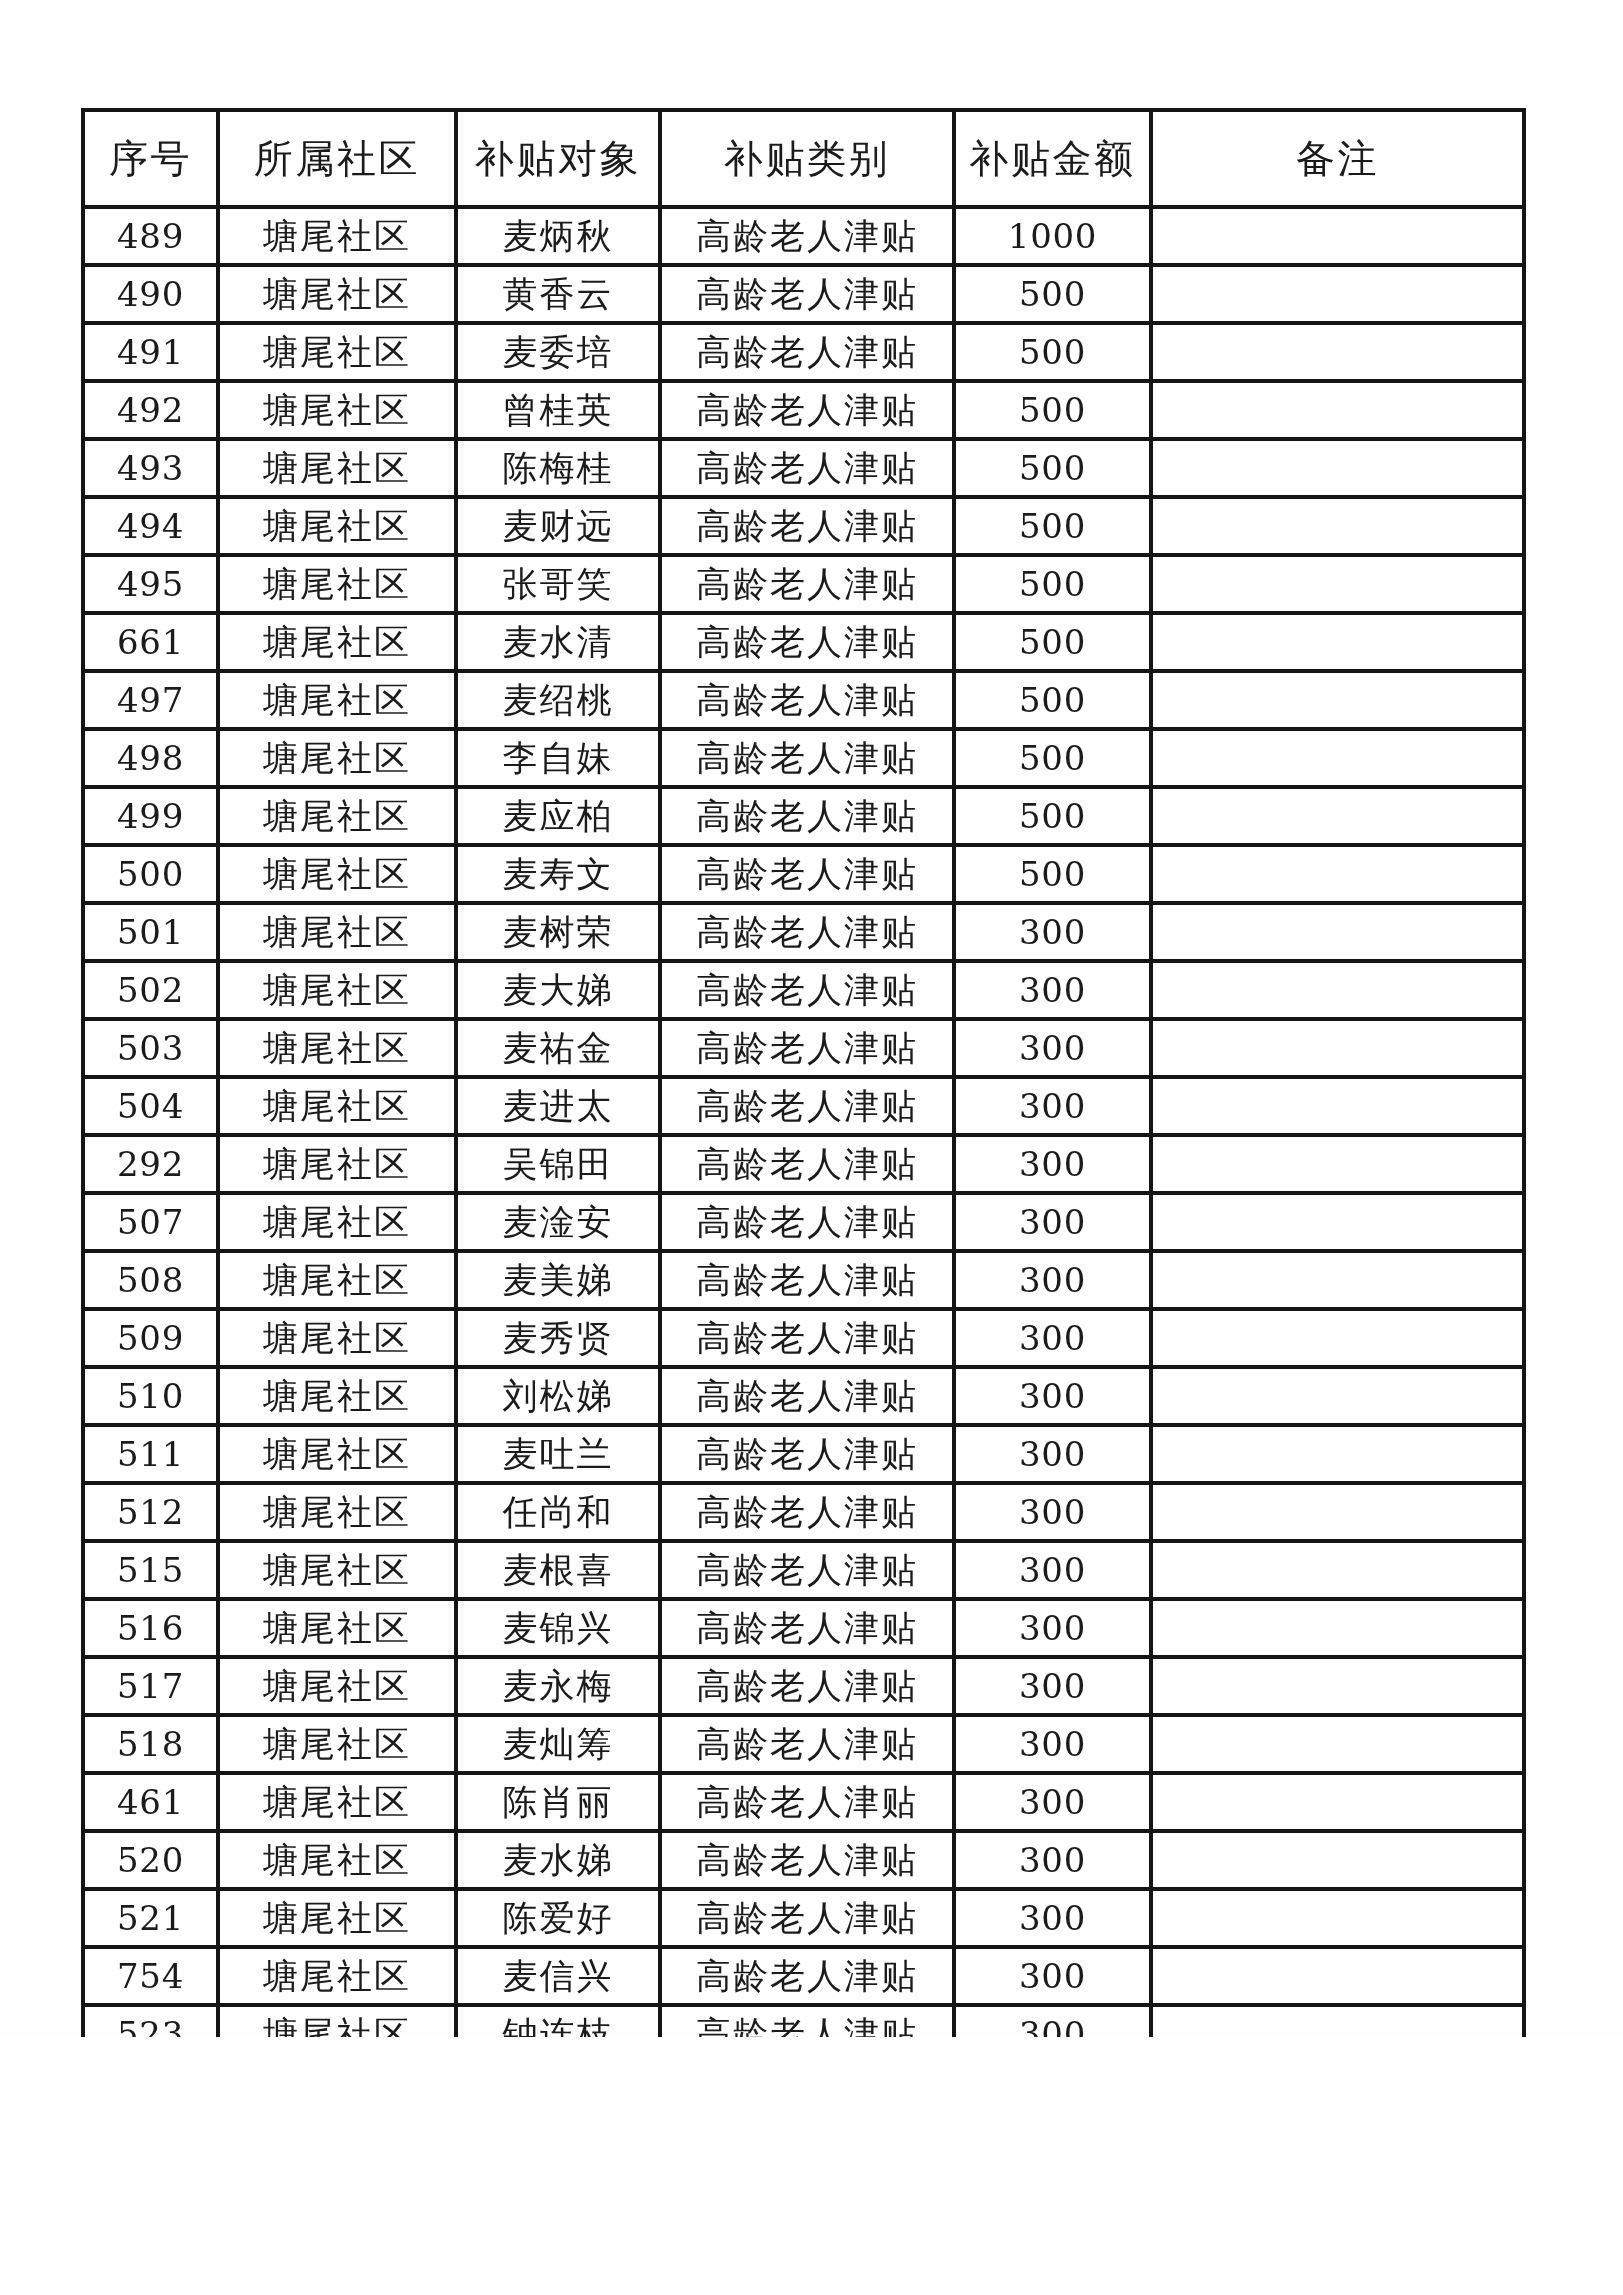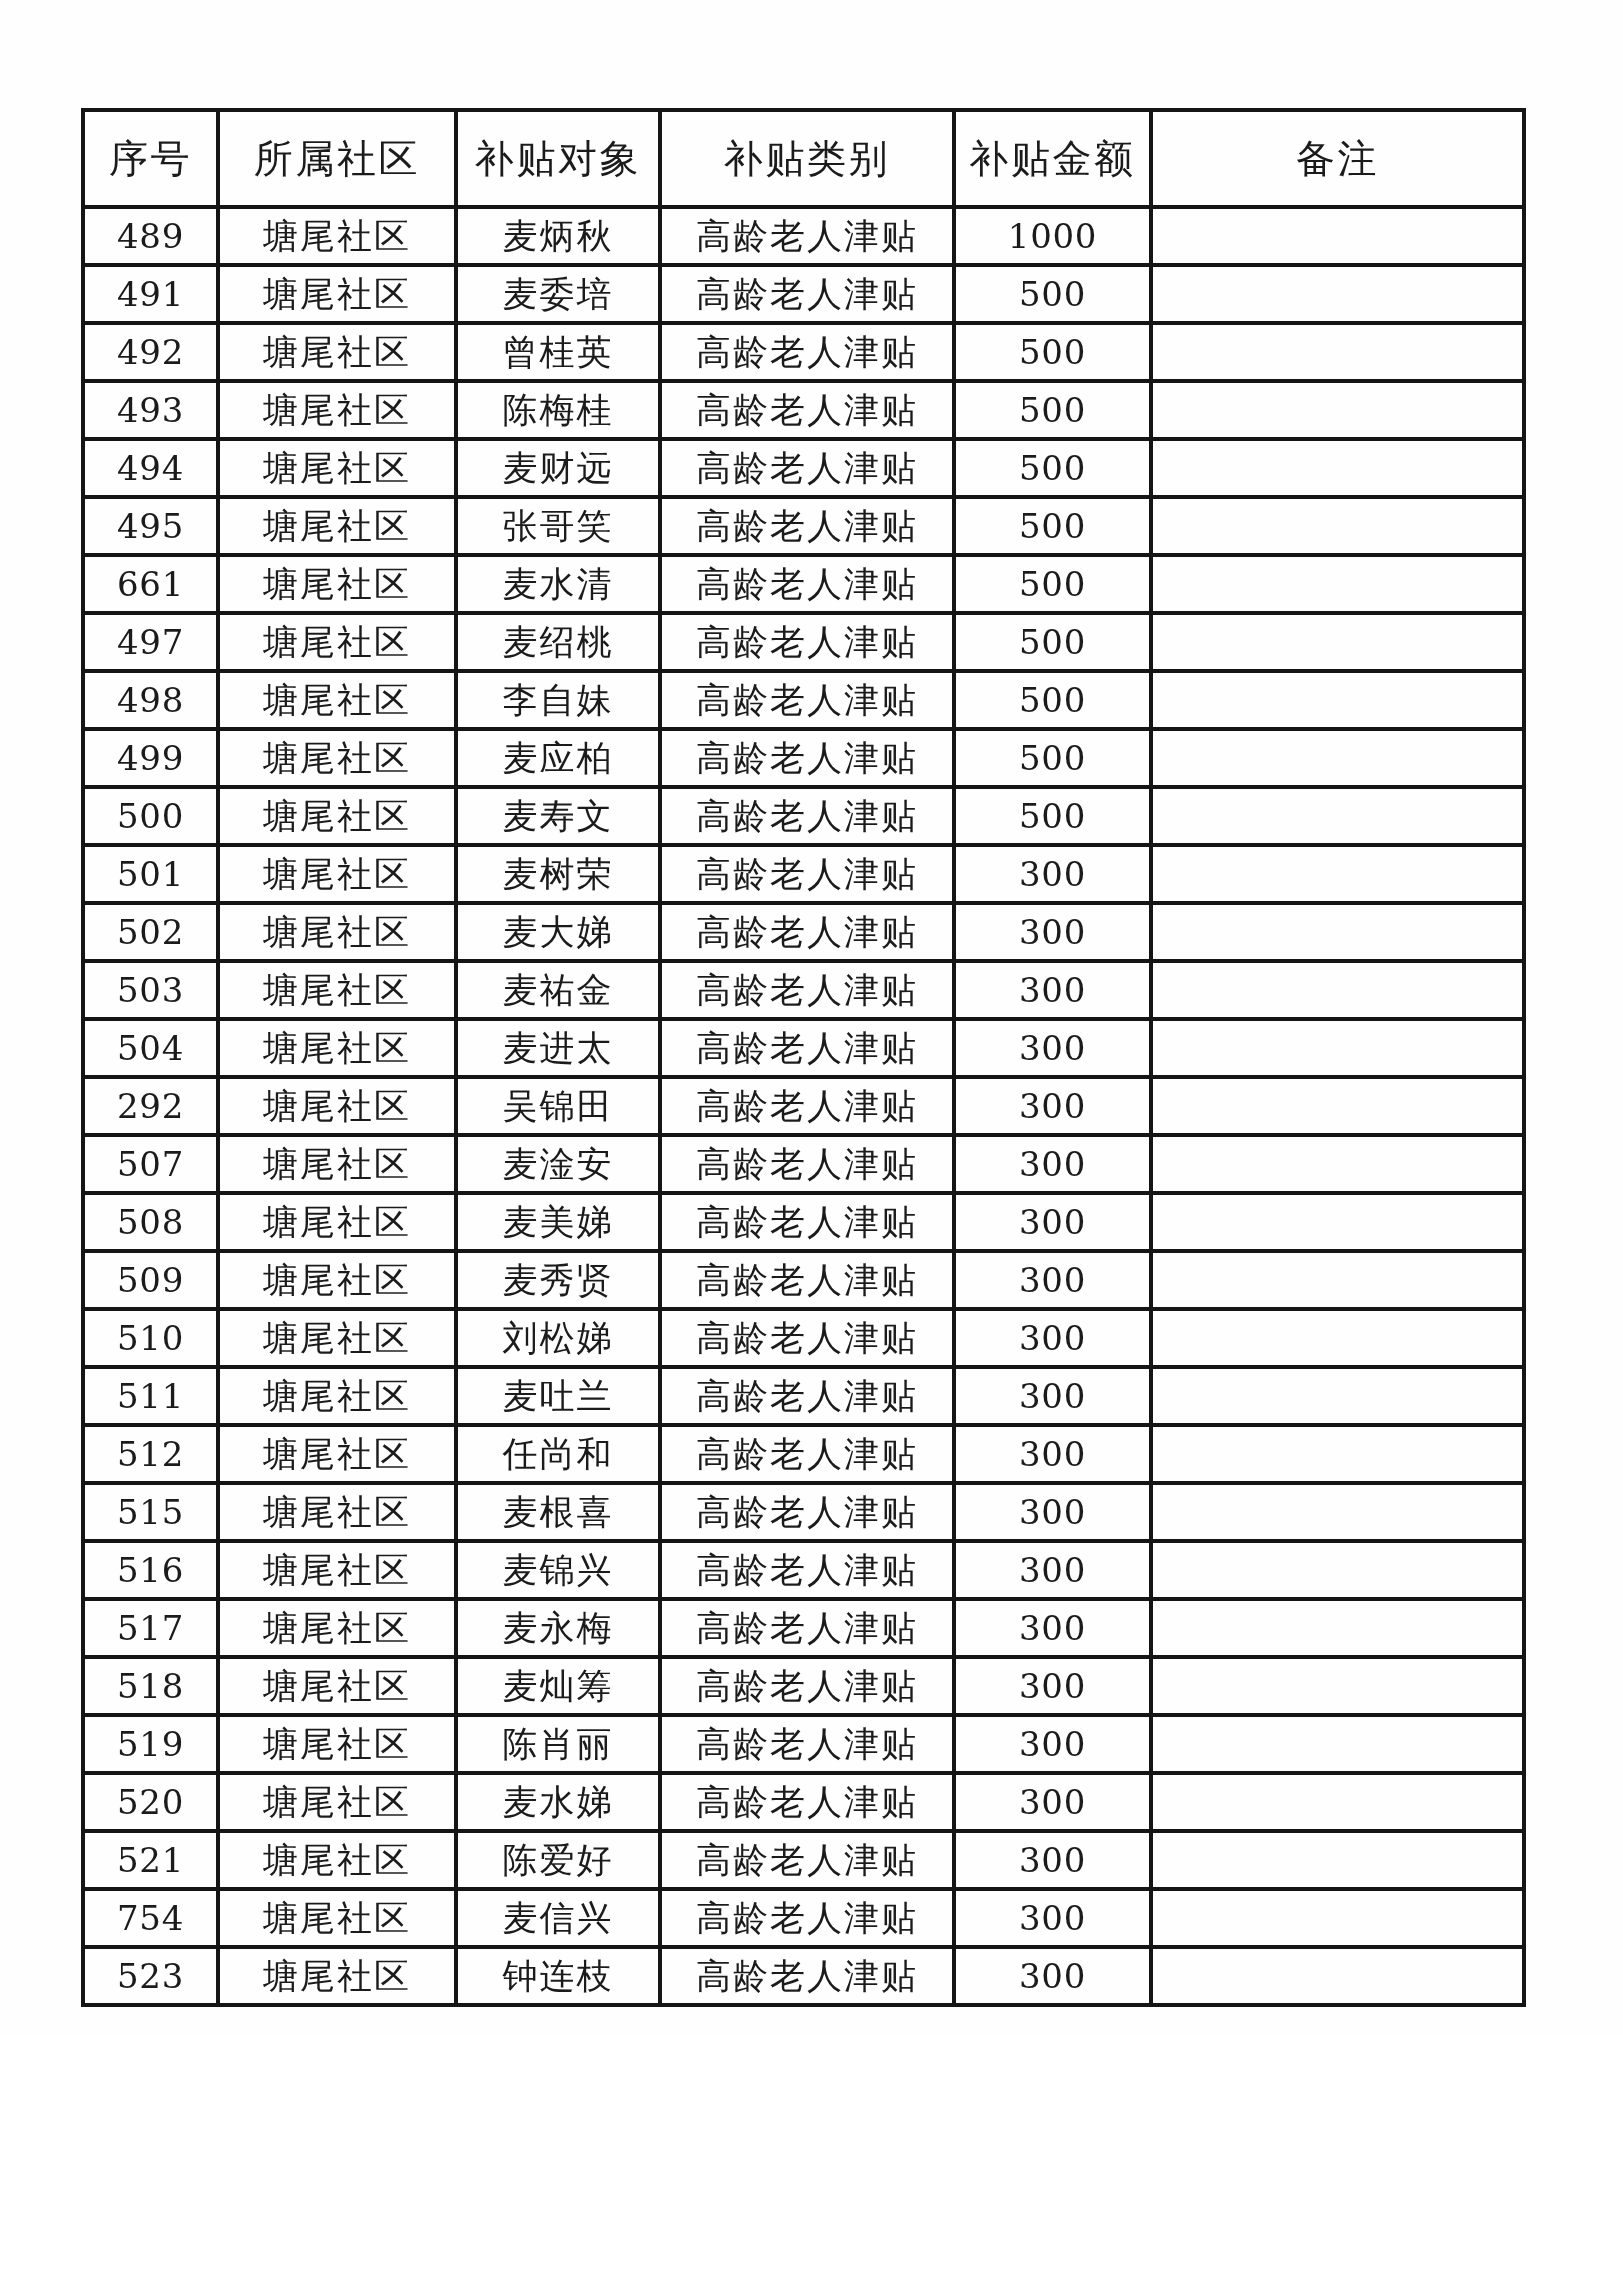--- a/index.html
+++ b/index.html
@@ -85,20 +85,28 @@
     <tbody>
         <tr>
           <td class="num">489</td>
           <td>塘尾社区</td>
           <td>麦炳秋</td>
           <td>高龄老人津贴</td>
           <td class="num">1000</td>
           <td></td>
         </tr>
         <tr>
+          <td class="num">490</td>
+          <td>塘尾社区</td>
+          <td>黄香云</td>
+          <td>高龄老人津贴</td>
+          <td class="num">500</td>
+          <td></td>
+        </tr>
+        <tr>
           <td class="num">491</td>
           <td>塘尾社区</td>
           <td>麦委培</td>
           <td>高龄老人津贴</td>
           <td class="num">500</td>
           <td></td>
         </tr>
         <tr>
           <td class="num">492</td>
           <td>塘尾社区</td>
@@ -285,21 +293,21 @@
         </tr>
         <tr>
           <td class="num">518</td>
           <td>塘尾社区</td>
           <td>麦灿筹</td>
           <td>高龄老人津贴</td>
           <td class="num">300</td>
           <td></td>
         </tr>
         <tr>
-          <td class="num">519</td>
+          <td class="num">461</td>
           <td>塘尾社区</td>
           <td>陈肖丽</td>
           <td>高龄老人津贴</td>
           <td class="num">300</td>
           <td></td>
         </tr>
         <tr>
           <td class="num">520</td>
           <td>塘尾社区</td>
           <td>麦水娣</td>

